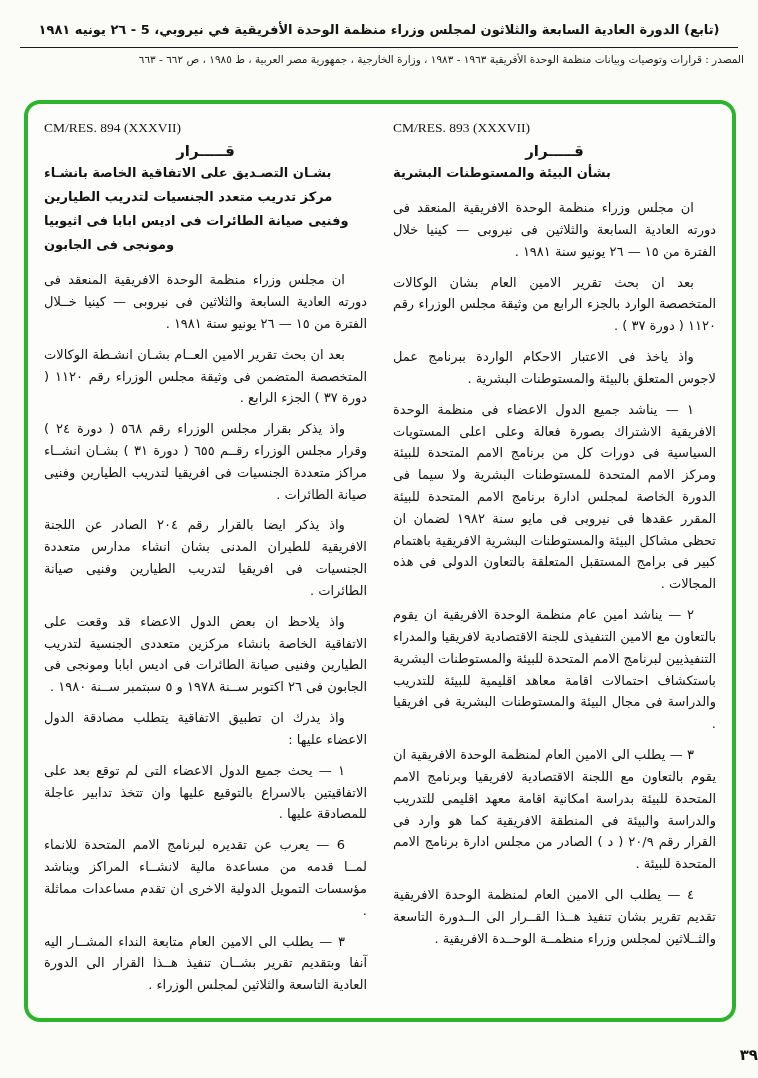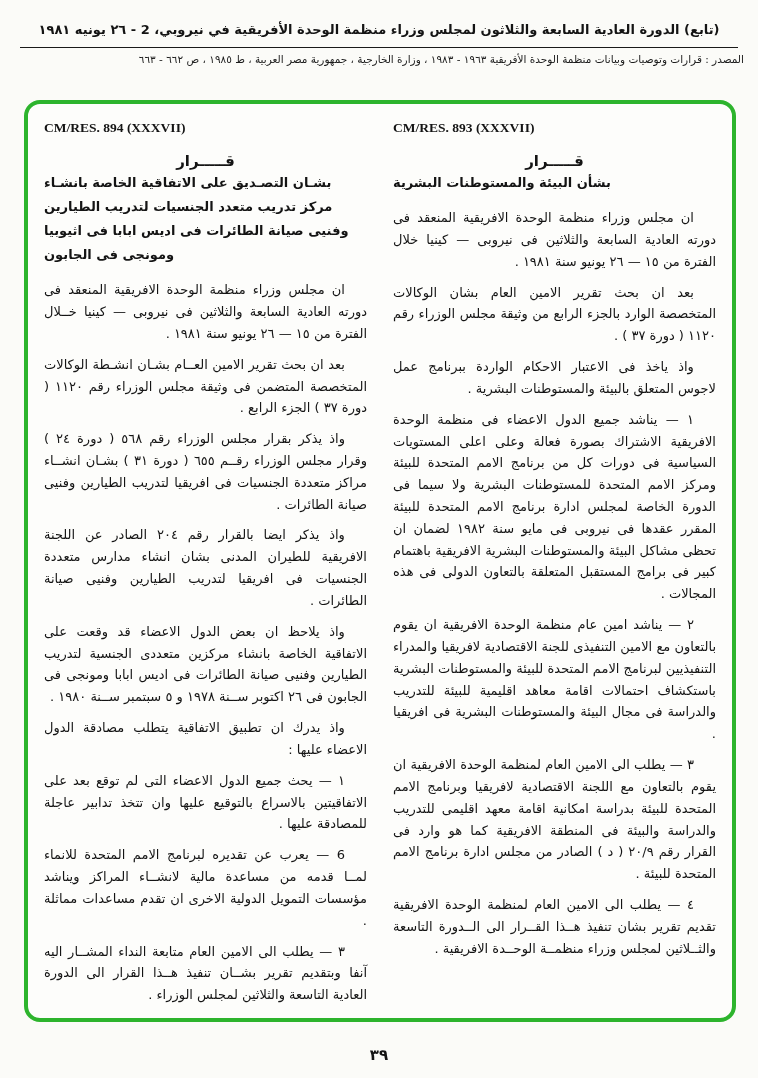--- a/index.html
+++ b/index.html
@@ -23,47 +23,47 @@
     background: #fdfdfb;
     padding: 16px 16px 10px;
     overflow: hidden;
   }
   .columns { display: flex; direction: rtl; gap: 26px; height: 100%; }
   .column { flex: 1; direction: rtl; min-width: 0; }
 
   .res-ref {
     direction: ltr; text-align: left;
     font-family: "Liberation Serif", serif;
-    font-weight: bold; font-size: 13.5px;
-    margin-bottom: 16px;
+    font-weight: normal; font-size: 13.5px;
+    margin-bottom: 6px;
   }
   .res-heading {
     text-align: center; font-weight: bold;
     font-size: 15px; margin-bottom: 1px;
   }
   .res-title {
     text-align: left; font-weight: bold;
     font-size: 13px; line-height: 1.85;
     margin-bottom: 12px;
   }
   .res-body .para {
     font-size: 13px; line-height: 1.68;
     text-align: justify; text-indent: 1.7em;
     margin-bottom: 9px;
   }
   .page-number {
     position: absolute; bottom: 14px; left: 0; right: 0;
-    text-align: center; font-weight: bold; font-size: 15px;
+    text-align: right; font-weight: bold; font-size: 15px;
   }
 </style>
 </head>
 <body>
 
 <header class="page-header">
-  <div class="header-line1">(تابع) الدورة العادية السابعة والثلاثون لمجلس وزراء منظمة الوحدة الأفريقية في نيروبي، 2 - ٢٦ يونيه ١٩٨١</div>
+  <div class="header-line1">(تابع) الدورة العادية السابعة والثلاثون لمجلس وزراء منظمة الوحدة الأفريقية في نيروبي، 5 - ٢٦ يونيه ١٩٨١</div>
   <hr class="header-rule">
   <div class="source-line">المصدر : قرارات وتوصيات وبيانات منظمة الوحدة الأفريقية ١٩٦٣ - ١٩٨٣ ، وزارة الخارجية ، جمهورية مصر العربية ، ط ١٩٨٥ ، ص ٦٦٢ - ٦٦٣</div>
 </header>
 
 <main class="content-frame">
   <div class="columns">
 
     <section class="column">
       <div class="res-ref">CM/RES. 893 (XXXVII)</div>
       <div class="res-heading">قـــــرار</div>

